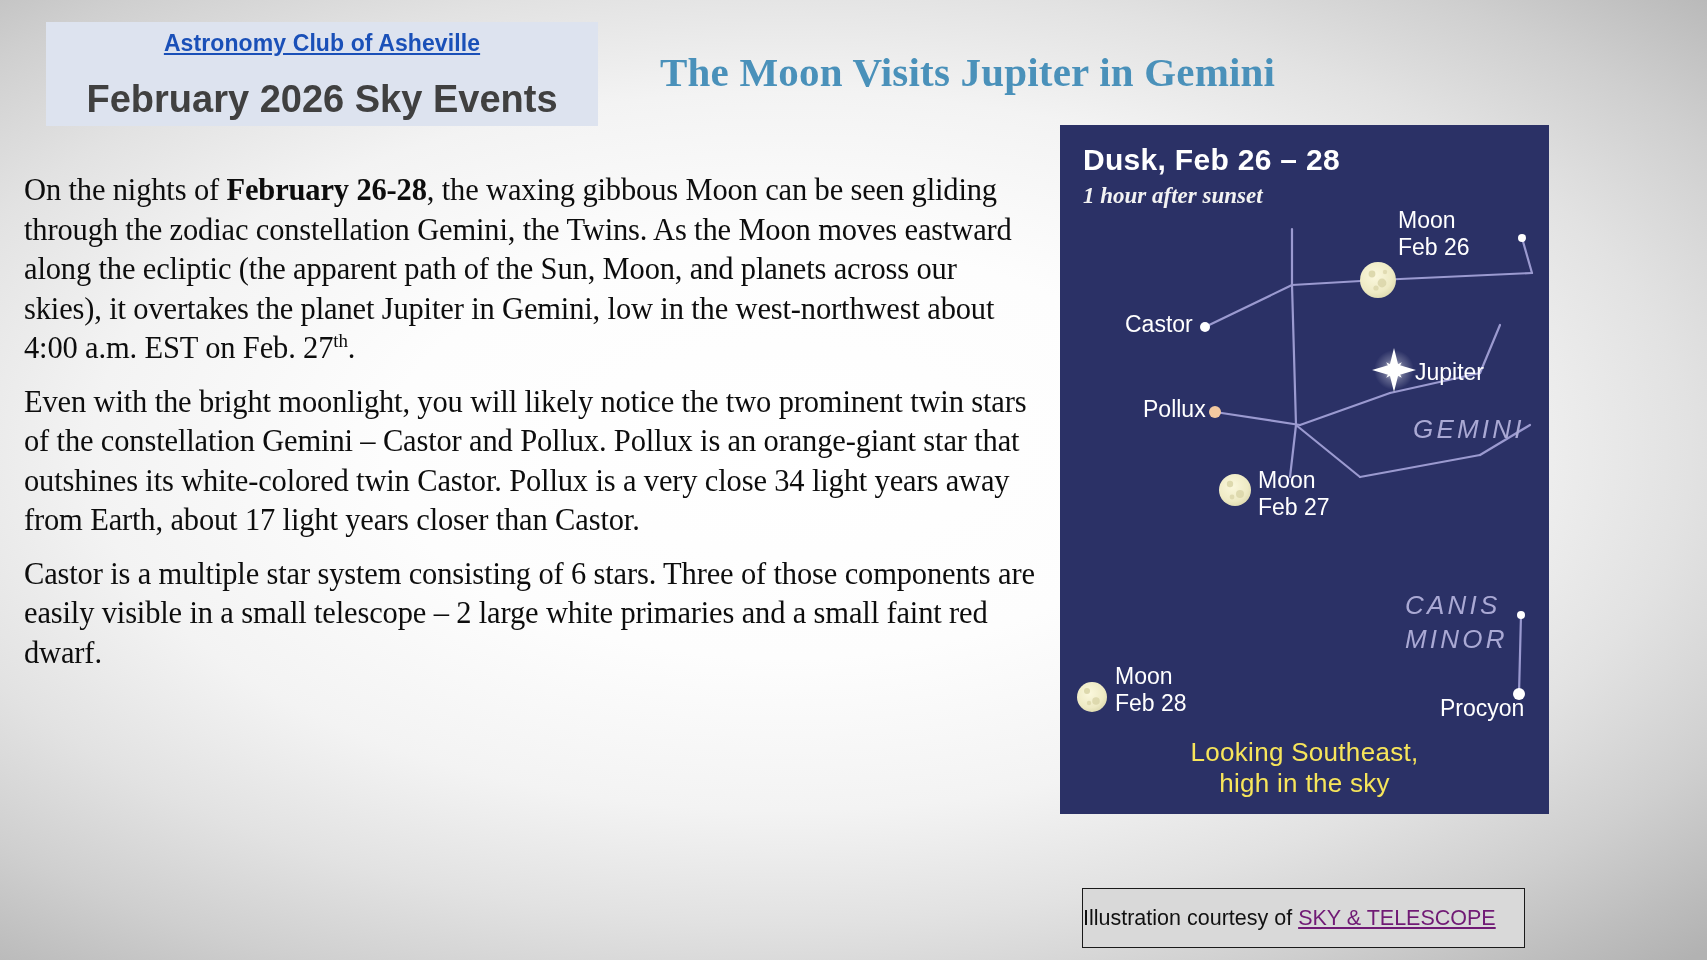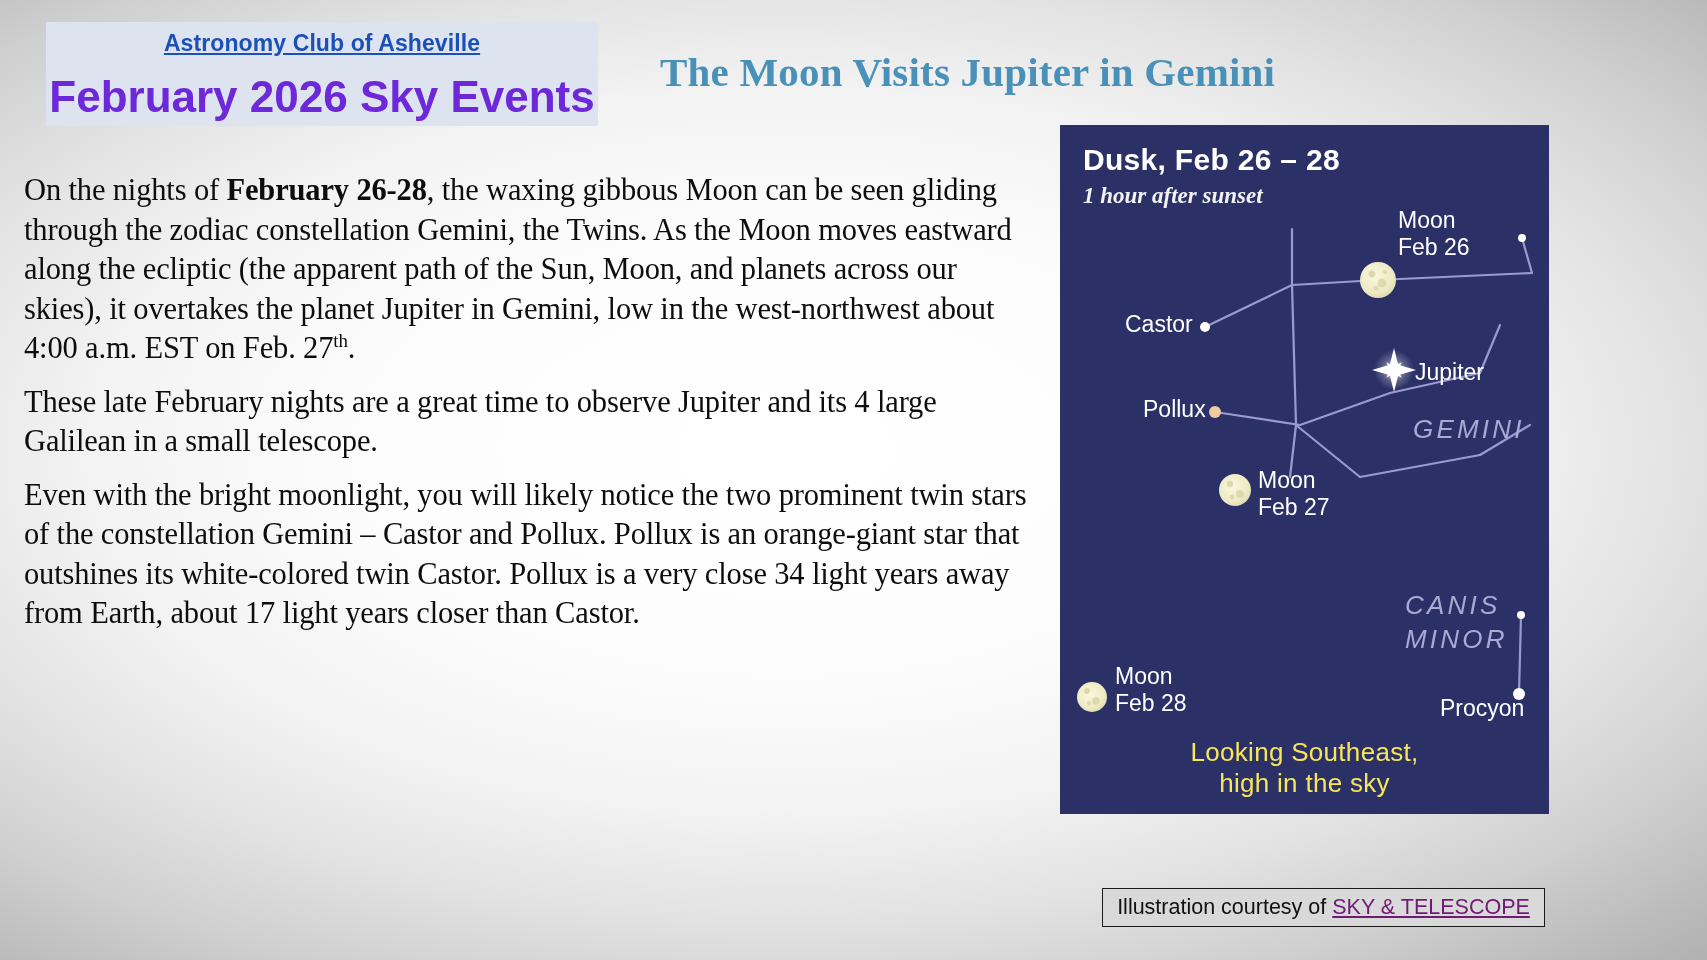--- a/index.html
+++ b/index.html
@@ -49,24 +49,24 @@
     font-weight: bold;
     font-size: 23px;
     color: #1a50b8;
     text-decoration: underline;
     letter-spacing: 0.1px;
     line-height: 1.28;
   }
   #banner-subtitle {
     font-family: "Liberation Sans", sans-serif;
     font-weight: bold;
-    font-size: 44px;
-    color: #6d28d9;
+    font-size: 38px;
+    color: #404040;
     line-height: 1.18;
-    margin-top: 13px;
+    margin-top: 19px;
   }
 
   
   #slide-title {
     position: absolute;
     left: 660px;
     top: 48px;
     width: 1040px;
     text-align: left;
     font-family: "Liberation Serif", serif;
@@ -170,32 +170,30 @@
     line-height: 31px;
     letter-spacing: 0.3px;
   }
 
   
   #credit-box {
     position: absolute;
     left: 1082px;
     top: 888px;
     width: 443px;
-    height: 39px;
+    height: 60px;
     background: #d9d9d9;
     border: 1px solid #1a1a1a;
     box-sizing: border-box;
     display: flex;
     align-items: center;
-    justify-content: center;
     font-family: "Liberation Sans", sans-serif;
     font-size: 21.5px;
     color: #111111;
     white-space: nowrap;
-    margin-left: 20px;
   }
   #credit-link {
     color: #701a75;
     text-decoration: underline;
     margin-left: 6px;
   }
 </style>
 </head>
 <body>
 
@@ -207,24 +205,24 @@
   </div>
 
   <div id="slide-title">The Moon Visits Jupiter in Gemini</div>
 
   <div id="body-copy">
 
     <p class="para">
       <span>On the nights of </span><b>February 26-28</b><span>, the waxing gibbous Moon can be seen gliding through the zodiac constellation Gemini, the Twins.  As the Moon moves eastward along the ecliptic (the apparent path of the Sun, Moon, and planets across our skies), it overtakes the planet Jupiter in Gemini, low in the west-northwest about 4:00 a.m. EST on Feb. 27</span><sup>th</sup><span>.</span>
     </p>
 
-    <p class="para">These late February nights are a great time to observe Jupiter and its 4 large Galilean in a small telescope.</p>
 
     <p class="para">Even with the bright moonlight, you will likely notice the two prominent twin stars of the constellation Gemini – Castor and Pollux. Pollux is an orange-giant star that outshines its white-colored twin Castor.  Pollux is a very close 34 light years away from Earth, about 17 light years closer than Castor.</p>
 
+    <p class="para">Castor is a multiple star system consisting of 6 stars.  Three of those components are easily visible in a small telescope – 2 large white primaries and a small faint red dwarf.</p>
   </div>
 
   <div id="chart-panel">
 
     <svg id="chart-svg" viewBox="0 0 489 689" preserveAspectRatio="none">
       <defs>
         <radialGradient id="moonGrad" cx="42%" cy="38%" r="68%">
           <stop offset="0%" stop-color="#fbf8dd"></stop>
           <stop offset="70%" stop-color="#eeeac4"></stop>
           <stop offset="100%" stop-color="#dcd8ad"></stop>

